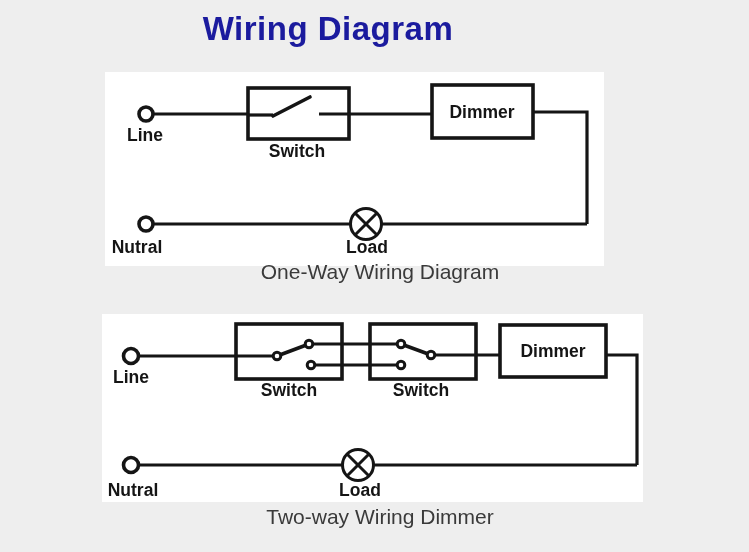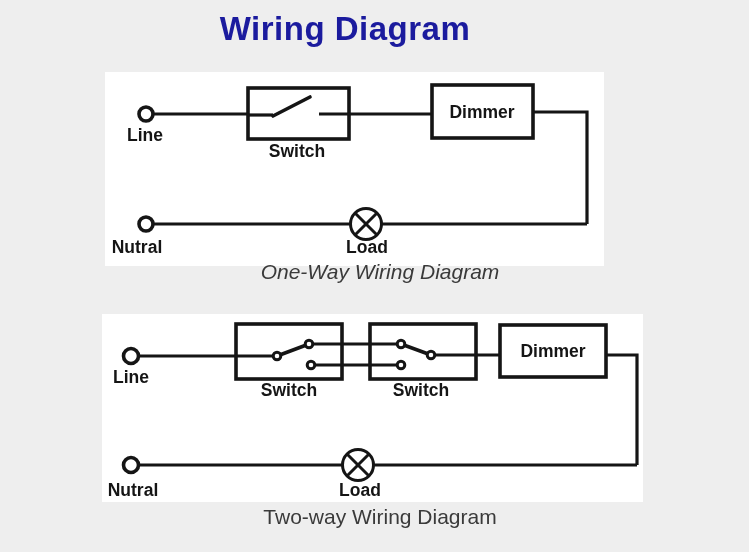--- a/index.html
+++ b/index.html
@@ -10,21 +10,21 @@
   .stage {
     position: relative;
     width: 749px;
     height: 552px;
     background: var(--page-bg, #eeeeee);
     overflow: hidden;
   }
   .title {
     position: absolute;
     top: 10px;
-    left: 345px;
+    left: 328px;
     transform: translateX(-50%);
     margin: 0;
     font-size: 33px;
     font-weight: bold;
     letter-spacing: 0.5px;
     color: var(--title, #1b1b9e);
     white-space: nowrap;
   }
   .panel {
     position: absolute;
@@ -35,21 +35,21 @@
   .panel2 { left:102px; top:302px; width:541px; height:188px; }
   .panel svg { display:block; }
   .caption {
     position: absolute;
     left: 380px;
     transform: translateX(-50%);
     font-size: 21px;
     color: var(--caption, #3a3a3a);
     white-space: nowrap;
   }
-  .caption1 { top: 260px; font-style: italic; }
+  .caption1 { top: 260px; }
   .caption2 { top: 505px; }
   .lbl {
     font-family: "Liberation Sans", sans-serif;
     font-size: 17.5px;
     font-weight: bold;
     fill: var(--ink, #151515);
   }
   .wire   { stroke: var(--ink, #151515); stroke-width: 3.2; fill: none; }
   .blade  { stroke: var(--ink, #151515); stroke-width: 3.6; fill: none; stroke-linecap: round; }
   .box    { stroke: var(--ink, #151515); stroke-width: 3.6; fill: none; }
@@ -135,15 +135,15 @@
         <line class="lampx" x1="245" y1="162" x2="267" y2="140"></line>
       </g>
 
       <text class="lbl" x="29" y="69" text-anchor="middle">Line</text>
       <text class="lbl" x="187" y="82" text-anchor="middle">Switch</text>
       <text class="lbl" x="319" y="82" text-anchor="middle">Switch</text>
       <text class="lbl" x="31" y="182" text-anchor="middle">Nutral</text>
       <text class="lbl" x="258" y="182" text-anchor="middle">Load</text>
     </svg>
   </section>
-  <div class="caption caption2">Two-way Wiring Diagram</div>
+  <div class="caption caption2">Two-way Wiring Dimmer</div>
 
 </div>
 
 </body></html>

